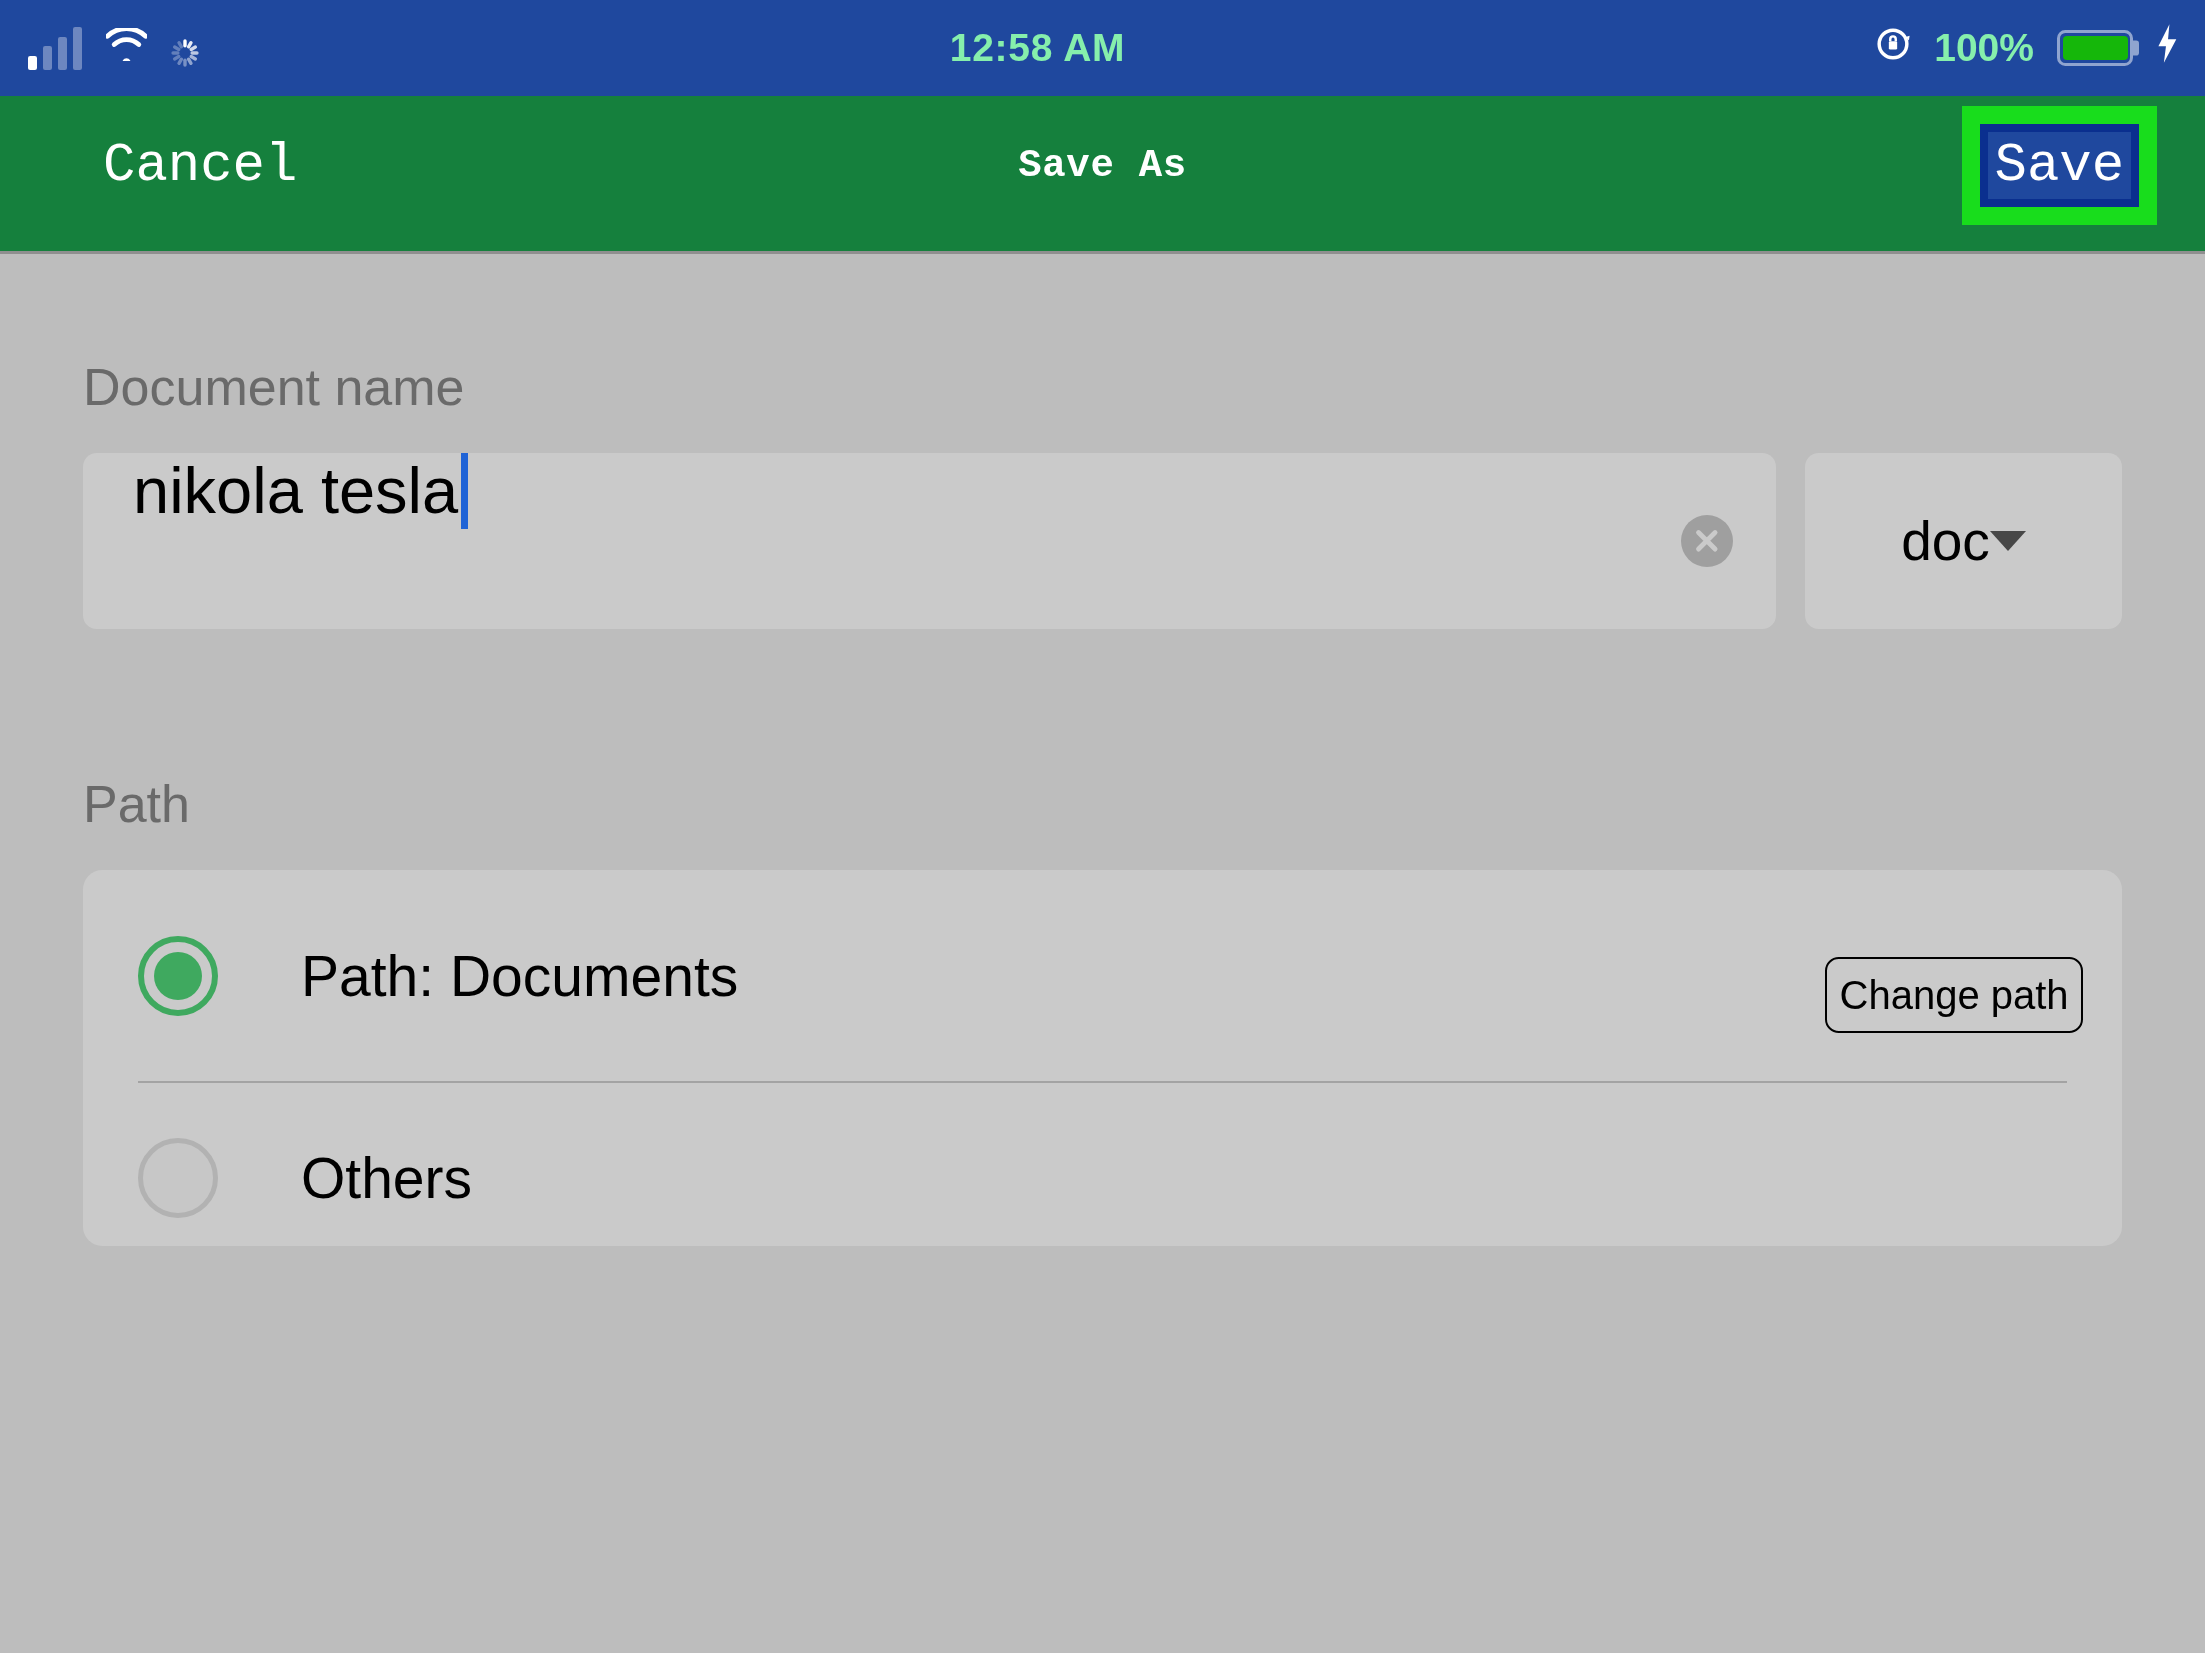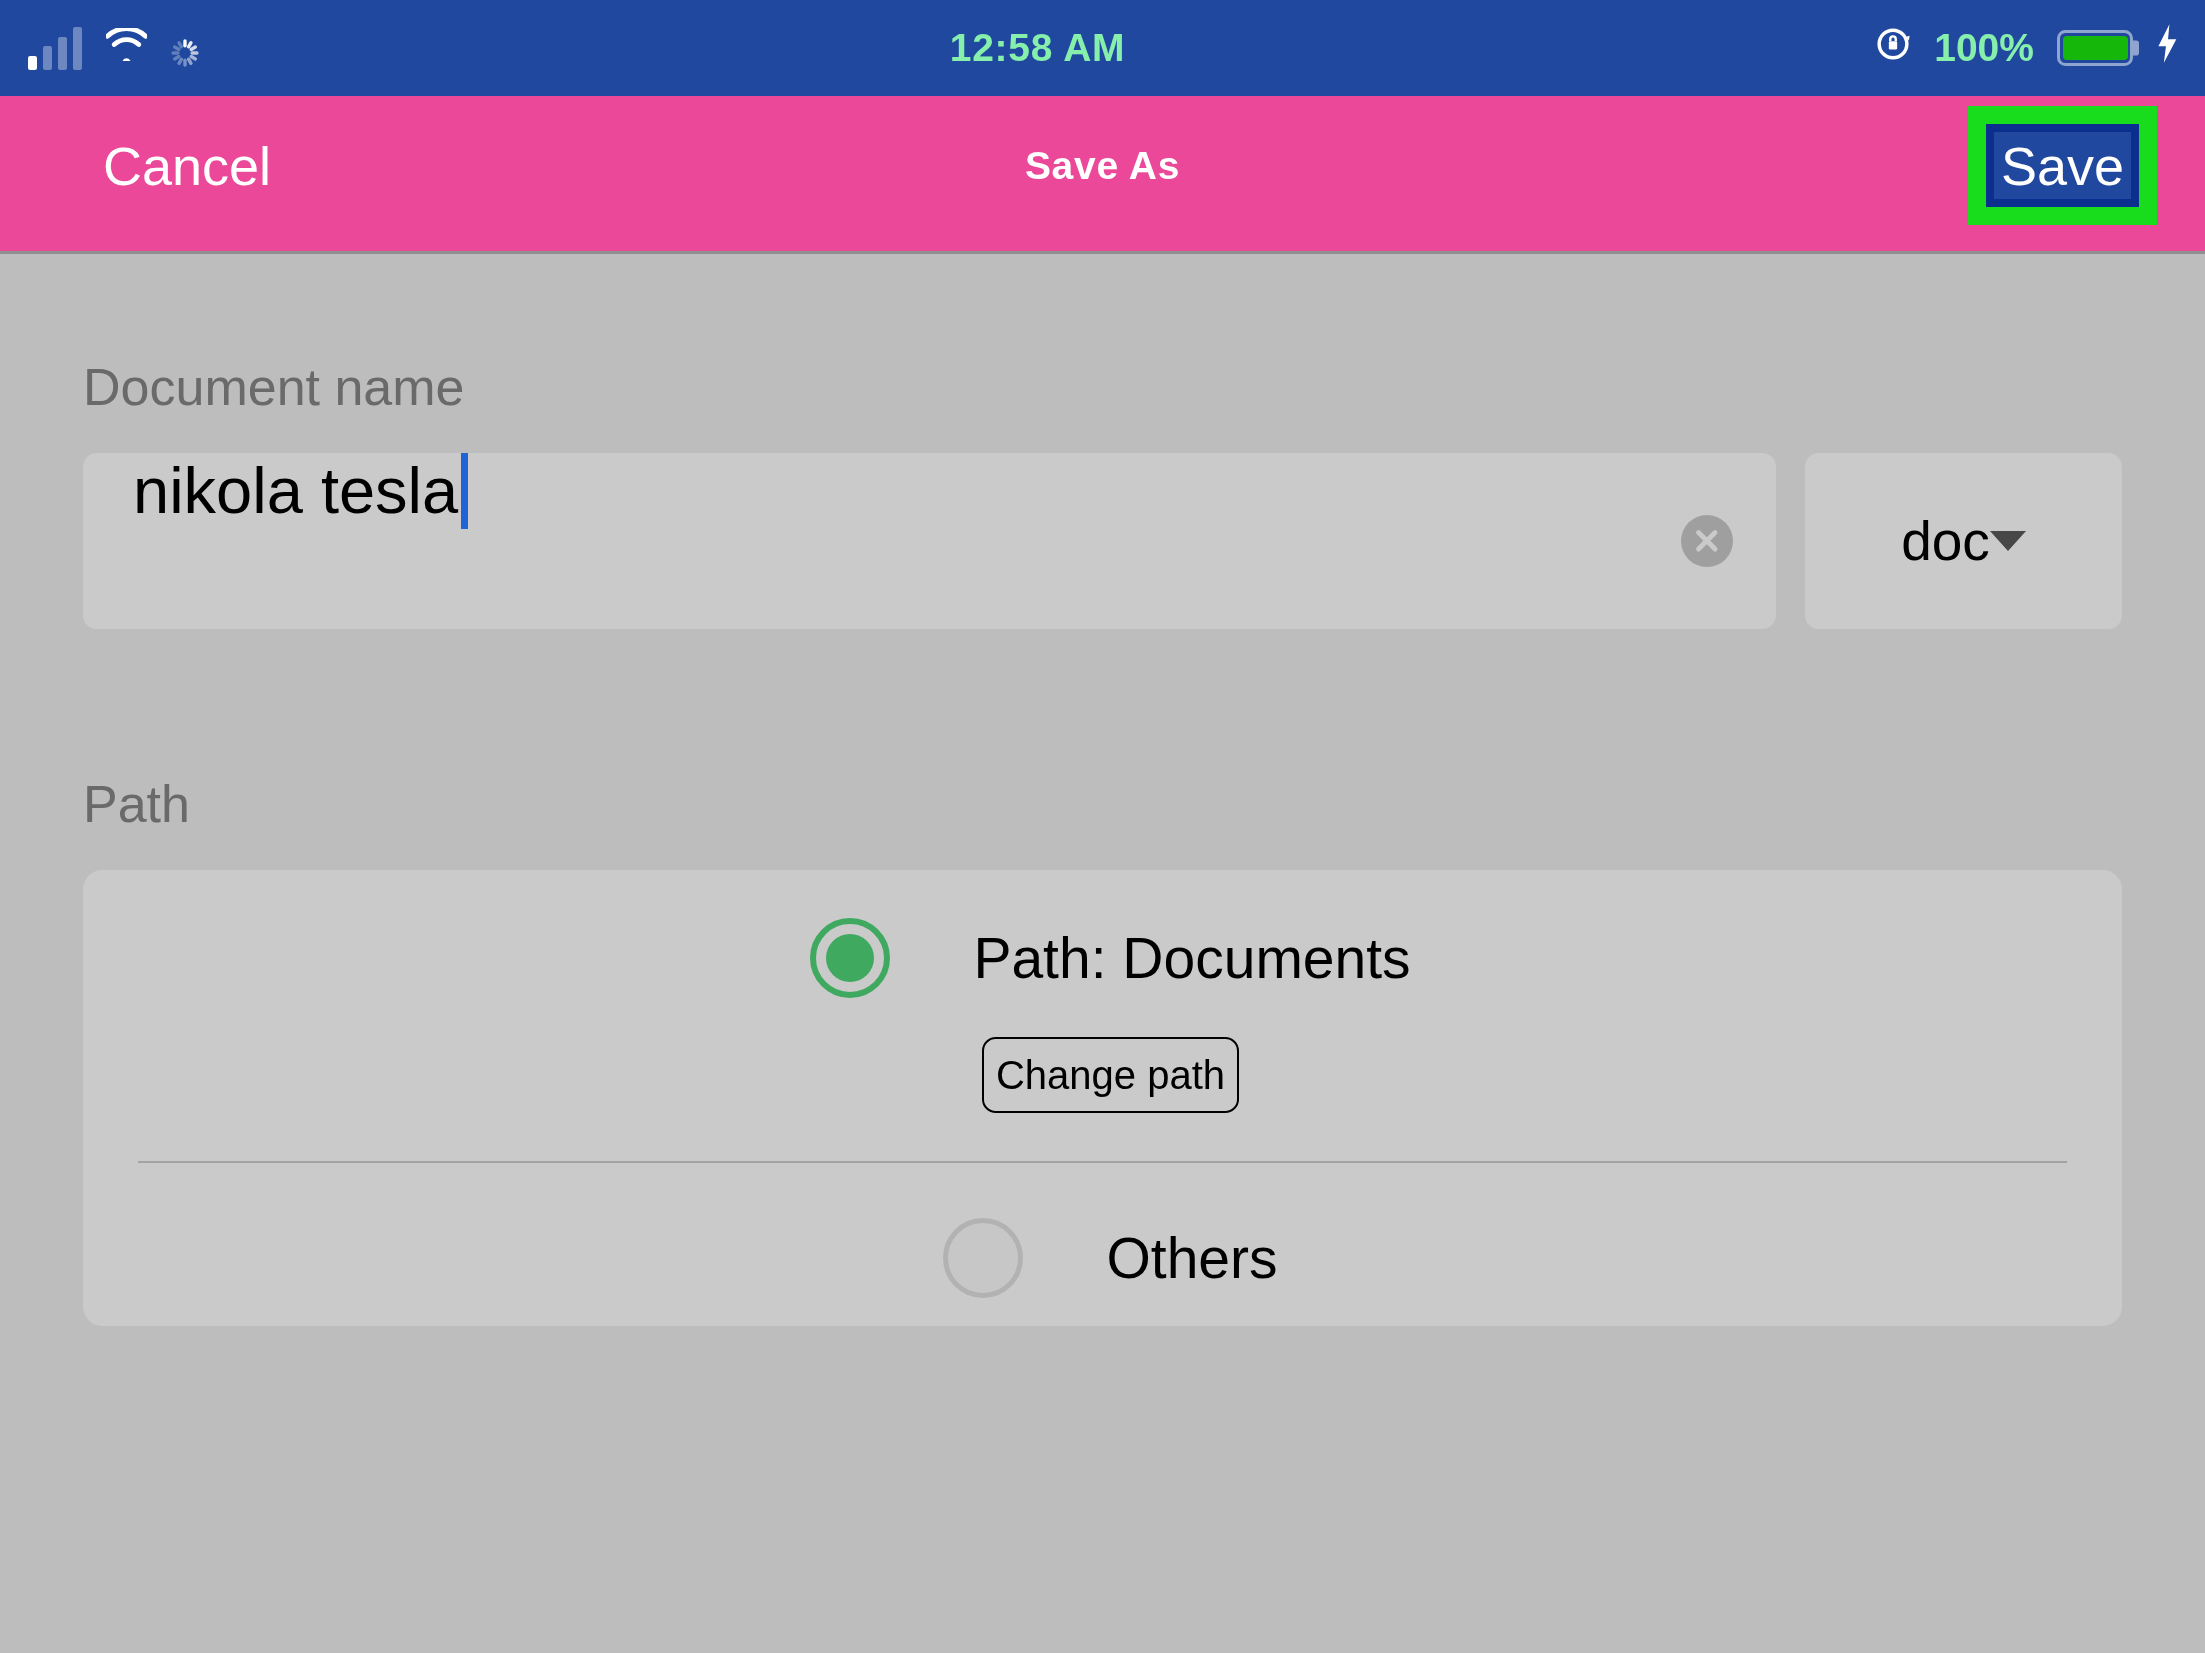--- a/index.html
+++ b/index.html
@@ -57,25 +57,26 @@
     background: rgba(255,255,255,0.5);
     border-radius: 0 2.8px 2.8px 0;
   }
   .battery .fill {
     background: #15b70a; height: 100%; width: 100%; border-radius: 4.1px;
   }
 
   
   .nav-bar {
     height: 155px;
-    background: #ec4899;
+    background: #15803d;
     display: flex;
     align-items: center;
     justify-content: space-between;
     padding: 0 48px 16px 103px;
+    font-family: Liberation Mono, monospace;
   }
   .nav-cancel {
     color: #fff; font-size: 54px; font-weight: 400;
   }
   .nav-title {
     color: #fff; font-size: 39px; font-weight: 600; letter-spacing: 0.7px;
     position: absolute; left: 50%; transform: translateX(-50%);
   }
   .save-highlight {
     border: 18px solid #18dd1c;
@@ -150,21 +151,20 @@
   
   .path-card {
     background: #cacaca;
     border-radius: 19.3px;
     padding: 0;
   }
   .path-row {
     display: flex; align-items: center;
     justify-content: space-between;
     padding: 48px 39px 48px 55px;
-    flex-direction: column;
   }
   .radio {
     width: 80px; height: 80px; border-radius: 50%;
     display: flex; align-items: center; justify-content: center;
     flex-shrink: 0;
   }
   .radio.selected { border: 6.9px solid #3fa95f; }
   .radio.selected .dot {
     width: 48px; height: 48px; border-radius: 50%; background: #3fa95f;
   }

